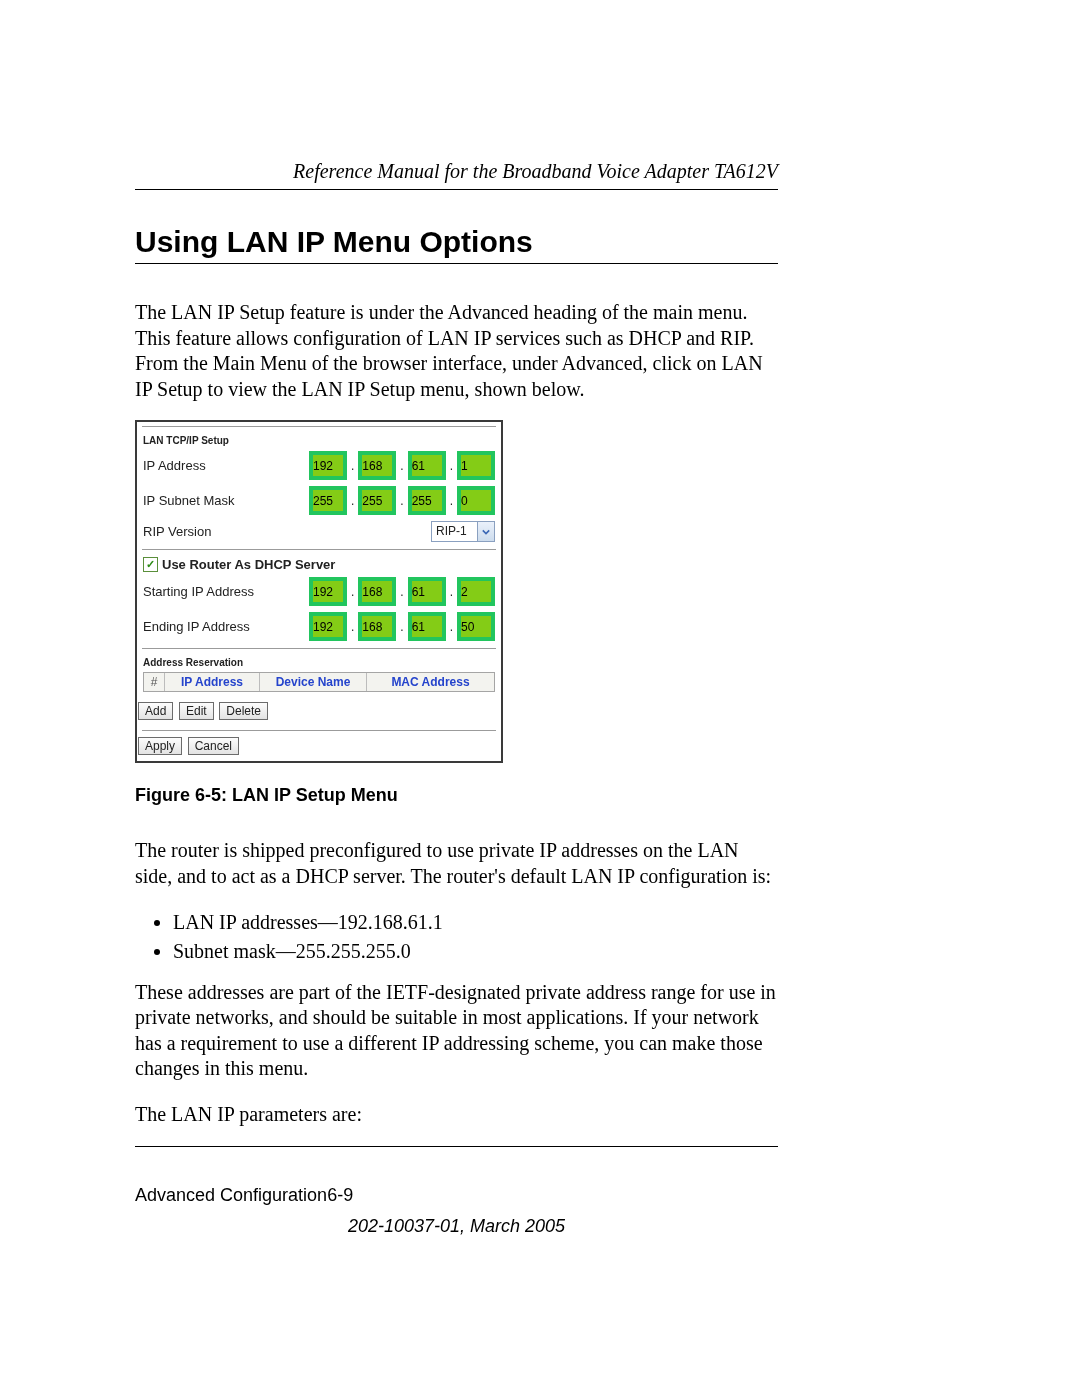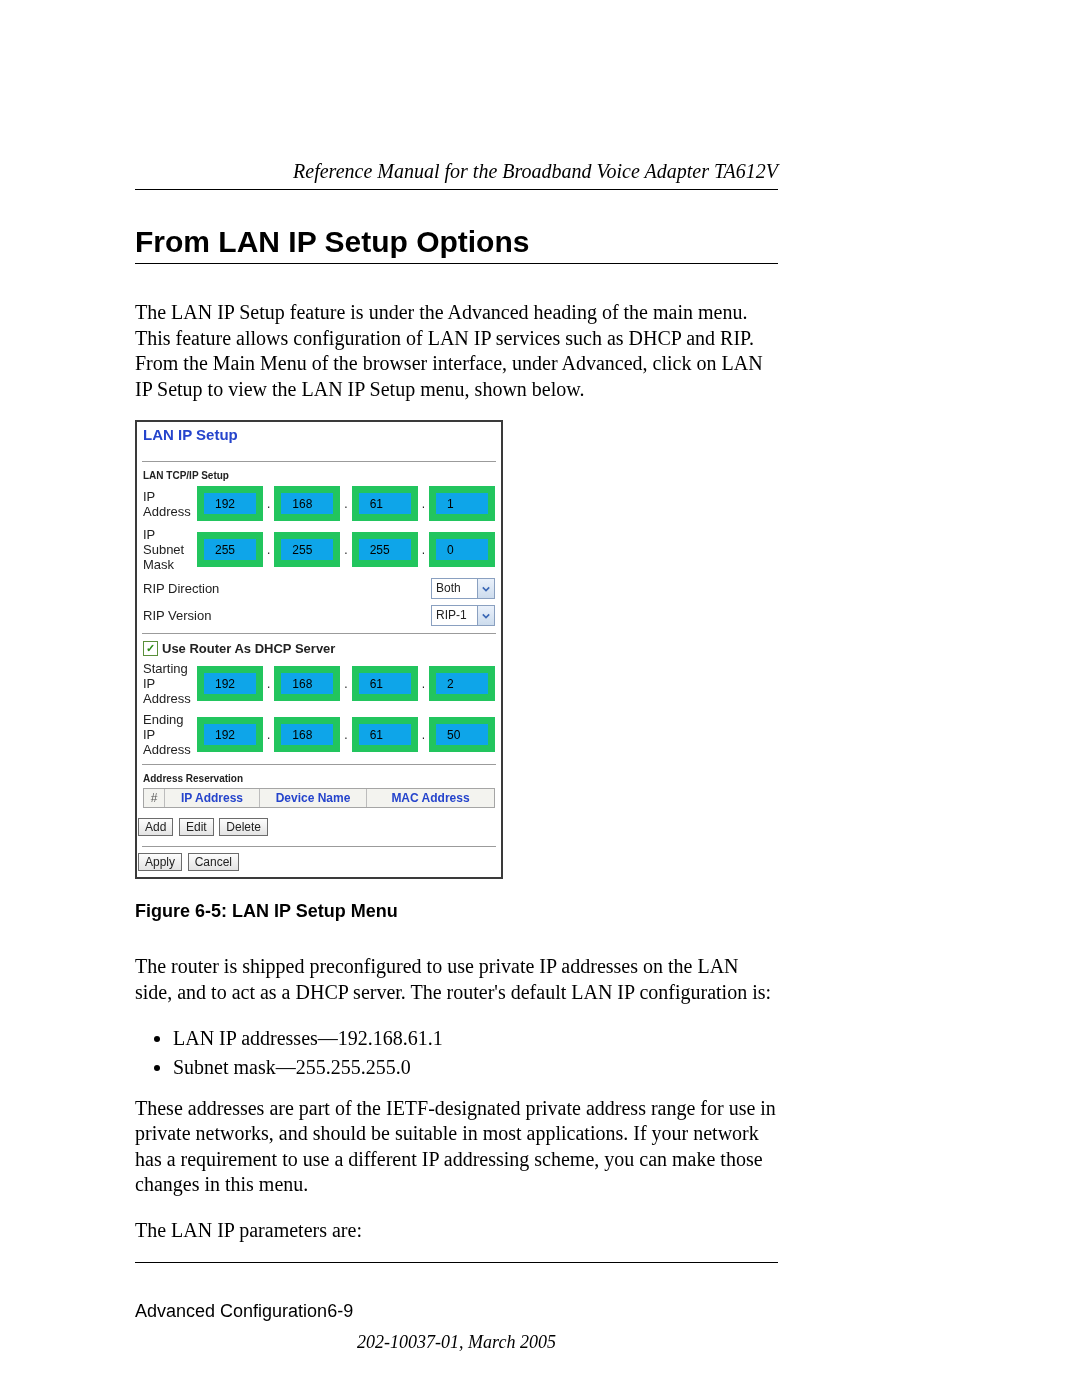--- a/index.html
+++ b/index.html
@@ -91,26 +91,26 @@
   }
   .row .label { flex: 1; }
   .octets {
     display: flex;
     align-items: center;
     gap: 3px;
   }
   .oct {
     width: 30px;
     height: 19px;
-    border: 7px solid #22c55e;
-    background: #0ea5e9;
+    border: 4px solid #22c55e;
+    background: #84cc16;
     font-family: Arial, sans-serif;
     font-size: 12px;
     text-align: left;
-    padding: 1px 11px;
+    padding: 1px 0;
     box-sizing: content-box;
   }
   .dot { font-size: 12px; padding: 0 1px; }
   .sel-wrap {
     display: flex;
     border: 1px solid #8aa0c0;
     height: 19px;
     min-width: 62px;
     background: #fff;
   }
@@ -191,39 +191,38 @@
     justify-content: flex-start;
     font-family: Arial, Helvetica, sans-serif;
     font-size: 18px;
     padding-top: 6px;
     margin-top: 32px;
   }
   .foot-meta {
     text-align: center;
     font-style: italic;
     font-size: 18px;
-    font-family: Liberation Serif, serif;
+    font-family: Liberation Sans, sans-serif;
     margin-top: 10px;
   }
 </style>
 </head>
 <body>
 
 <div class="page">
 
   <div class="running-head">Reference Manual for the Broadband Voice Adapter TA612V</div>
   <hr class="hr-top">
 
-  <h1 class="section-title">From LAN IP Setup Options</h1>
+  <h1 class="section-title">Using LAN IP Menu Options</h1>
   <hr class="hr-title">
 
   <p class="body">The LAN IP Setup feature is under the Advanced heading of the main menu. This feature allows configuration of LAN IP services such as DHCP and RIP. From the Main Menu of the browser interface, under Advanced, click on LAN IP Setup to view the LAN IP Setup menu, shown below.</p>
 
   <div class="ui-box">
-    <div class="ui-title">LAN IP Setup</div>
 
     <hr class="sub-sep">
     <div class="sub-head">LAN TCP/IP Setup</div>
 
     <div class="row">
       <span class="label">IP Address</span>
       <span class="octets">
         <input class="oct" value="192" style="">
           <span class="dot">.</span>
         <input class="oct" value="168" style="">
@@ -240,31 +239,20 @@
         <input class="oct" value="255" style="">
           <span class="dot">.</span>
         <input class="oct" value="255" style="">
           <span class="dot">.</span>
         <input class="oct" value="255" style="">
           <span class="dot">.</span>
         <input class="oct" value="0" style="">
       </span>
     </div>
 
-    <div class="row">
-      <span class="label">RIP Direction</span>
-      <span class="sel-wrap">
-        <span class="sel-txt">Both</span>
-        <span class="sel-arrow">
-          <svg viewBox="0 0 10 10">
-              <path d="M1 3 L5 7 L9 3" fill="none" stroke="#3a67b5" stroke-width="2"></path>
-            </svg>
-        </span>
-      </span>
-    </div>
 
     <div class="row">
       <span class="label">RIP Version</span>
       <span class="sel-wrap">
         <span class="sel-txt">RIP-1</span>
         <span class="sel-arrow">
           <svg viewBox="0 0 10 10">
               <path d="M1 3 L5 7 L9 3" fill="none" stroke="#3a67b5" stroke-width="2"></path>
             </svg>
         </span>

